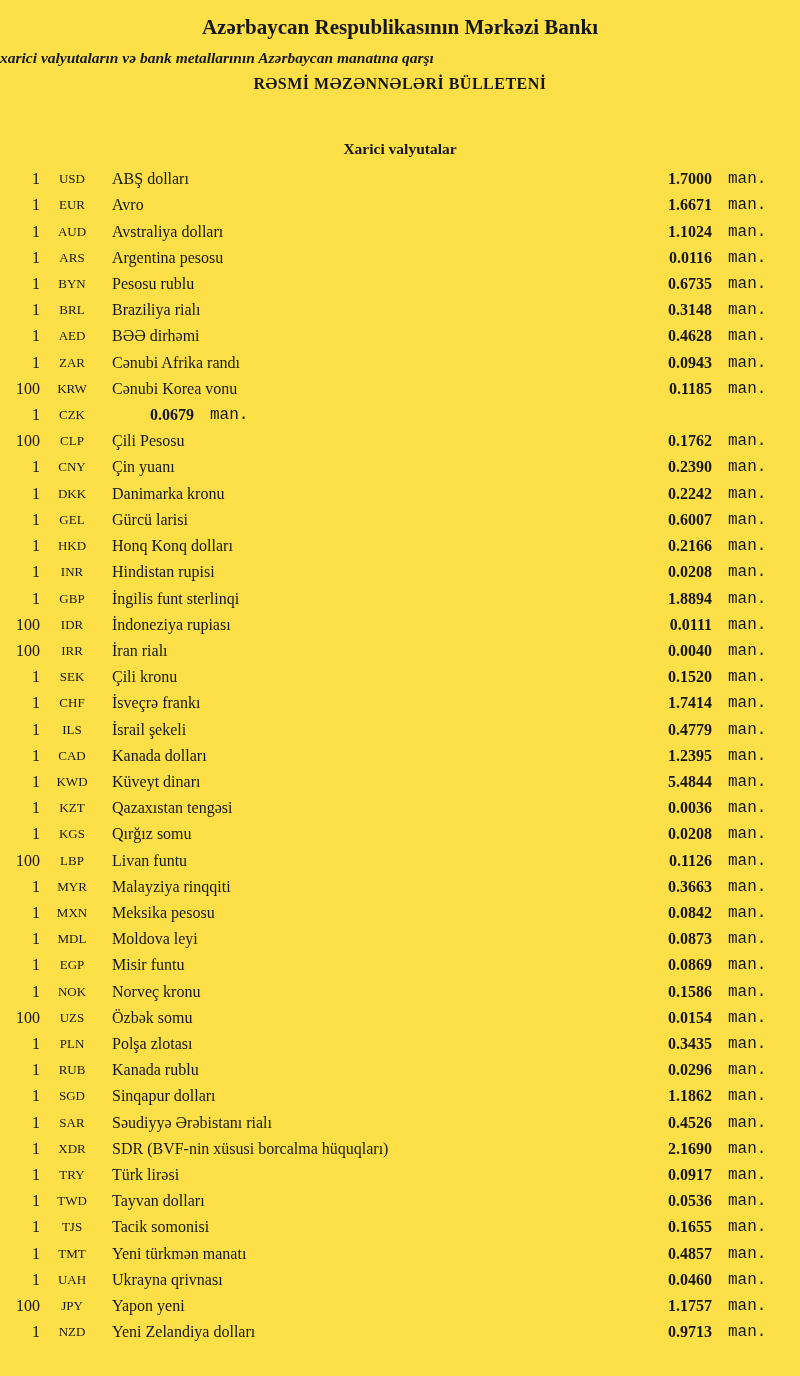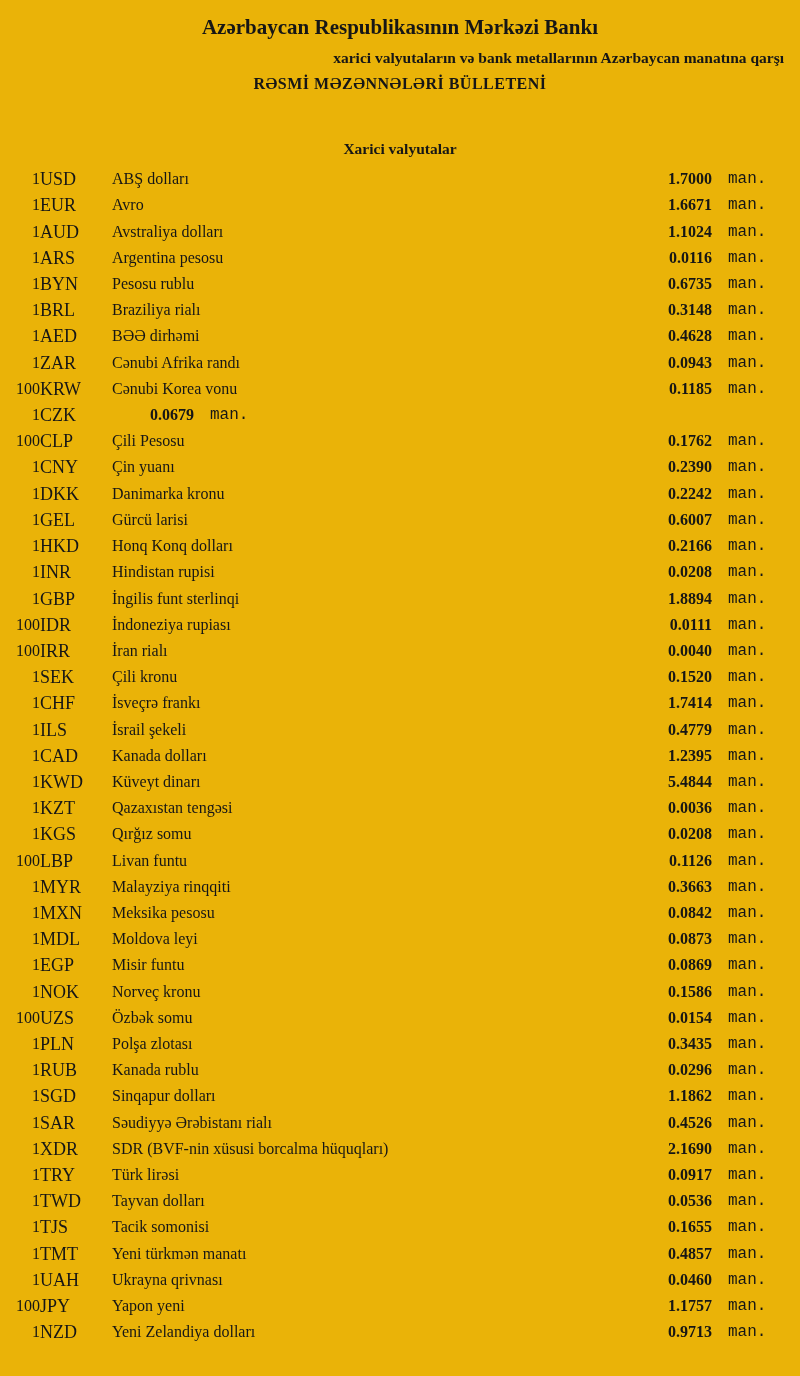--- a/index.html
+++ b/index.html
@@ -10,40 +10,41 @@
   body {
     width: 800px;
     font-family: "Liberation Serif", "DejaVu Serif", serif;
     color: #161616;
   }
   .page {
     width: 800px;
     height: 1376px;
     box-sizing: border-box;
     overflow: hidden;
-    background: #eab308;
+    background: #fde047;
   }
   .hdr-title {
     margin: 14px 0 2px 0;
     text-align: center;
     font-weight: bold;
     font-size: 21px;
     line-height: 1.25;
   }
   .hdr-date {
     margin: 8px 0 0 0;
     text-align: center;
     font-weight: bold;
     font-size: 15px;
   }
   .hdr-scope {
     margin: 9px 16px 0 0;
-    text-align: right;
+    text-align: left;
     font-weight: bold;
     font-size: 15.5px;
+    font-style: italic;
   }
   .hdr-bulletin {
     margin: 8px 0 0 0;
     text-align: center;
     font-weight: bold;
     font-size: 16px;
     letter-spacing: 0.5px;
   }
   .section-title {
     margin: 47px 0 8px 0;
@@ -60,22 +61,22 @@
     font-size: 16px;
     white-space: nowrap;
   }
   .qty {
     width: 26px;
     text-align: right;
     flex: 0 0 auto;
   }
   .code {
     width: 64px;
-    text-align: left;
-    font-size: 18px;
+    text-align: center;
+    font-size: 13px;
     flex: 0 0 auto;
   }
   .name {
     flex: 1 1 auto;
     padding-left: 8px;
     overflow: hidden;
   }
   .rate {
     width: 90px;
     text-align: right;

